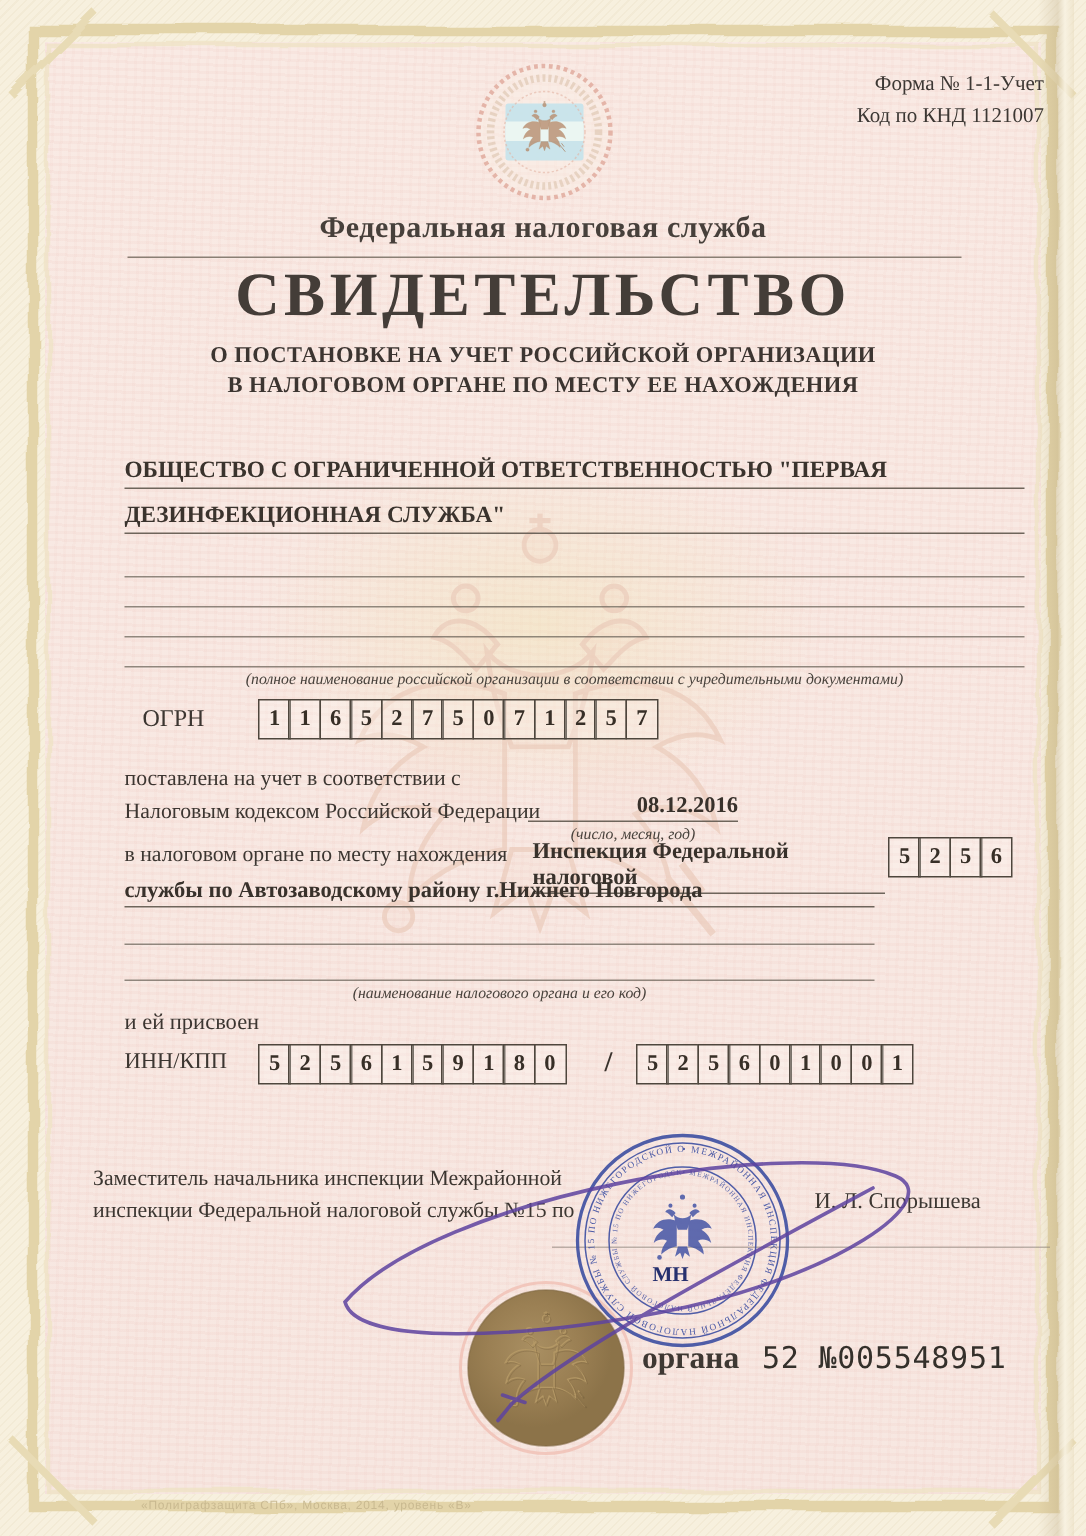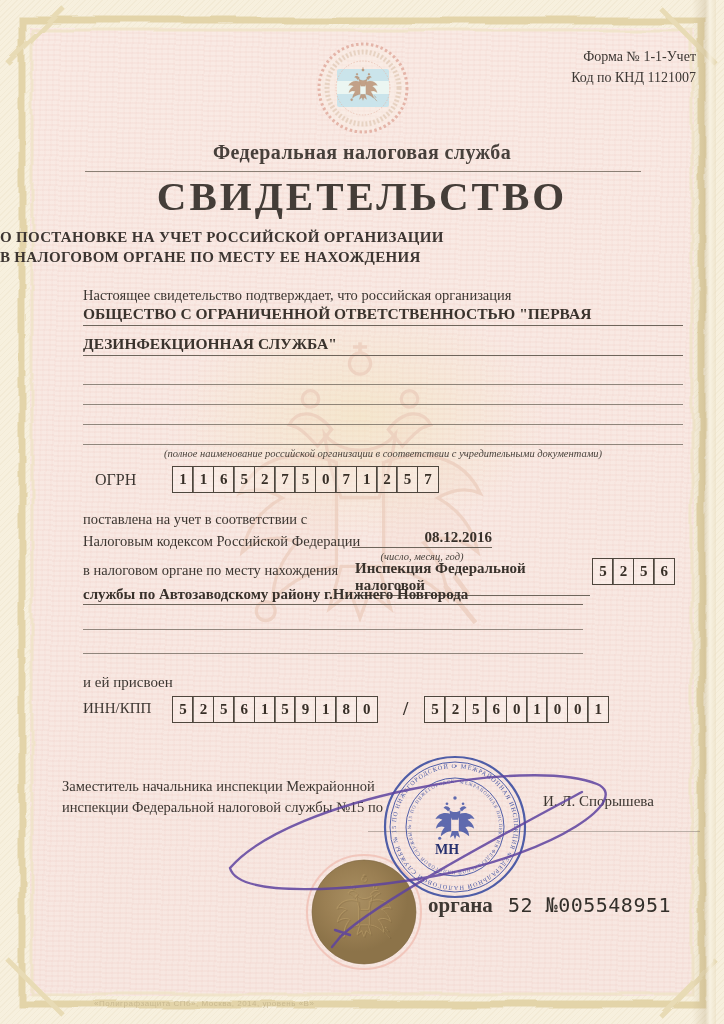--- a/index.html
+++ b/index.html
@@ -23,21 +23,21 @@
     position:absolute; top:0; bottom:0; left:692px; width:24px;
     background:linear-gradient(90deg, transparent, rgba(180,160,120,0.28) 55%, rgba(248,242,226,0.9) 75%, rgba(225,210,175,0.35));
     pointer-events:none;
   }
   svg.frame, svg.overlay{position:absolute; left:0; top:0;}
   .abs{position:absolute;}
   .form-info{right:28px; top:46px; text-align:right; font-size:14px; line-height:21px; color:#3c3733;}
   .agency{left:0; right:0; top:141px; text-align:center; font-size:20px; font-weight:bold; color:#47403b; letter-spacing:.4px;}
   .agency-rule{left:85px; top:171px; width:556px; height:1px; background:#8a7f74;}
   .doc-title{left:0; right:0; top:172px; text-align:center; font-size:41px; font-weight:bold; letter-spacing:3px; color:#443d38;}
-  .subtitle{left:0; right:0; font-size:15px; font-weight:bold; color:#3c3531; letter-spacing:.3px;}
+  .subtitle{left:0; right:0; text-align:center; font-size:15px; font-weight:bold; color:#3c3531; letter-spacing:.3px;}
   .intro{left:83px; top:287px; font-size:14.5px;}
   .fill-line{border-bottom:1px solid #6e655b; font-weight:bold; font-size:15.5px; color:#3a332d; padding-bottom:2px;}
   .blank-line{height:1px; background:#6e655b; opacity:.75;}
   .caption{font-style:italic; font-size:10.5px; color:#48423c; text-align:center;}
   .label{font-size:16px; color:#3c3631;}
   .boxes{display:flex;}
   .digit-box{
     width:20px; height:25px; border:1.6px solid #4e463d; margin-left:-1.6px;
     display:flex; align-items:center; justify-content:center;
     font-weight:bold; font-size:15px; color:#372f27; background:rgba(255,252,248,0.25);
@@ -110,21 +110,20 @@
     <div>Форма № 1-1-Учет</div>
     <div>Код по КНД 1121007</div>
   </div>
 
   <div class="abs agency">Федеральная налоговая служба</div>
   <div class="abs agency-rule"></div>
   <div class="abs doc-title">СВИДЕТЕЛЬСТВО</div>
   <div class="abs subtitle" style="top:229px;">О ПОСТАНОВКЕ НА УЧЕТ РОССИЙСКОЙ ОРГАНИЗАЦИИ</div>
   <div class="abs subtitle" style="top:249px;">В НАЛОГОВОМ ОРГАНЕ  ПО МЕСТУ ЕЕ НАХОЖДЕНИЯ</div>
 
-  <div class="abs intro body-text">Настоящее свидетельство подтверждает, что российская организация</div>
 
   <div class="abs fill-line" style="left:83px; top:305px; width:600px;">ОБЩЕСТВО С ОГРАНИЧЕННОЙ ОТВЕТСТВЕННОСТЬЮ "ПЕРВАЯ</div>
   <div class="abs fill-line" style="left:83px; top:335px; width:600px;">ДЕЗИНФЕКЦИОННАЯ СЛУЖБА"</div>
   <div class="abs blank-line" style="left:83px; top:384px; width:600px;"></div>
   <div class="abs blank-line" style="left:83px; top:404px; width:600px;"></div>
   <div class="abs blank-line" style="left:83px; top:424px; width:600px;"></div>
   <div class="abs blank-line" style="left:83px; top:444px; width:600px;"></div>
   <div class="abs caption" style="left:83px; top:448px; width:600px;font-style:italic;">(полное наименование российской организации в соответствии с учредительными документами)</div>
 
   <div class="abs label" style="left:95px; top:471px;font-family:Liberation Serif, serif;">ОГРН</div>
@@ -154,20 +153,21 @@
   <div class="abs bold-fill" style="left:83px; top:586px; width:500px;">службы по Автозаводскому району г.Нижнего Новгорода</div>
   <div class="abs boxes" style="left:592px; top:558px;">
       <span class="digit-box">5</span>
       <span class="digit-box">2</span>
       <span class="digit-box">5</span>
       <span class="digit-box">6</span>
     </div>
 
   <div class="abs blank-line" style="left:83px; top:629px; width:500px;"></div>
   <div class="abs blank-line" style="left:83px; top:653px; width:500px;"></div>
+  <div class="abs caption" style="left:83px; top:657px; width:500px;">(наименование налогового органа и его код)</div>
 
   <div class="abs body-text" style="left:83px; top:674px; font-size:15px;">и ей присвоен</div>
   <div class="abs label" style="left:83px; top:700px; font-size:15px;">ИНН/КПП</div>
   <div class="abs boxes" style="left:172px; top:696px;">
       <span class="digit-box">5</span>
       <span class="digit-box">2</span>
       <span class="digit-box">5</span>
       <span class="digit-box">6</span>
       <span class="digit-box">1</span>
       <span class="digit-box">5</span>

